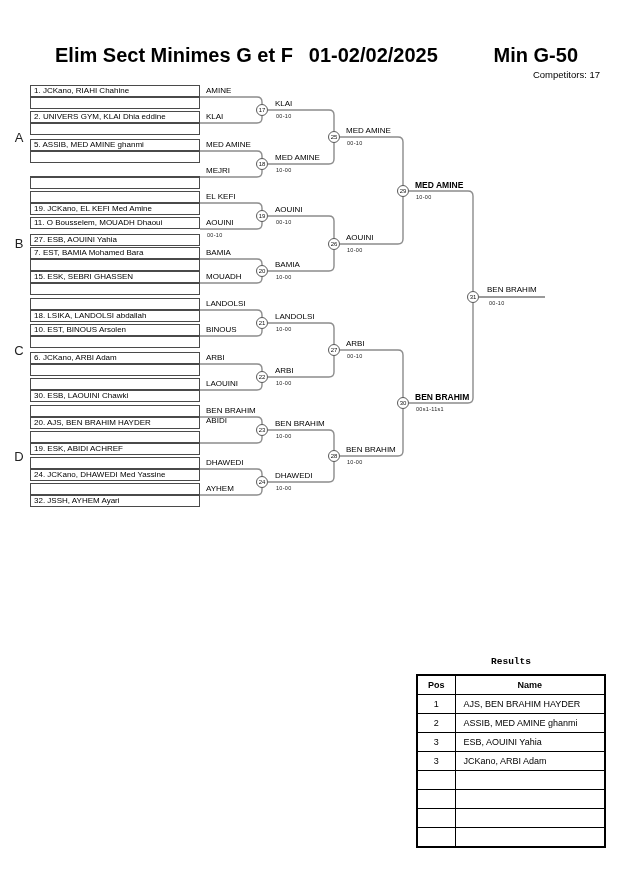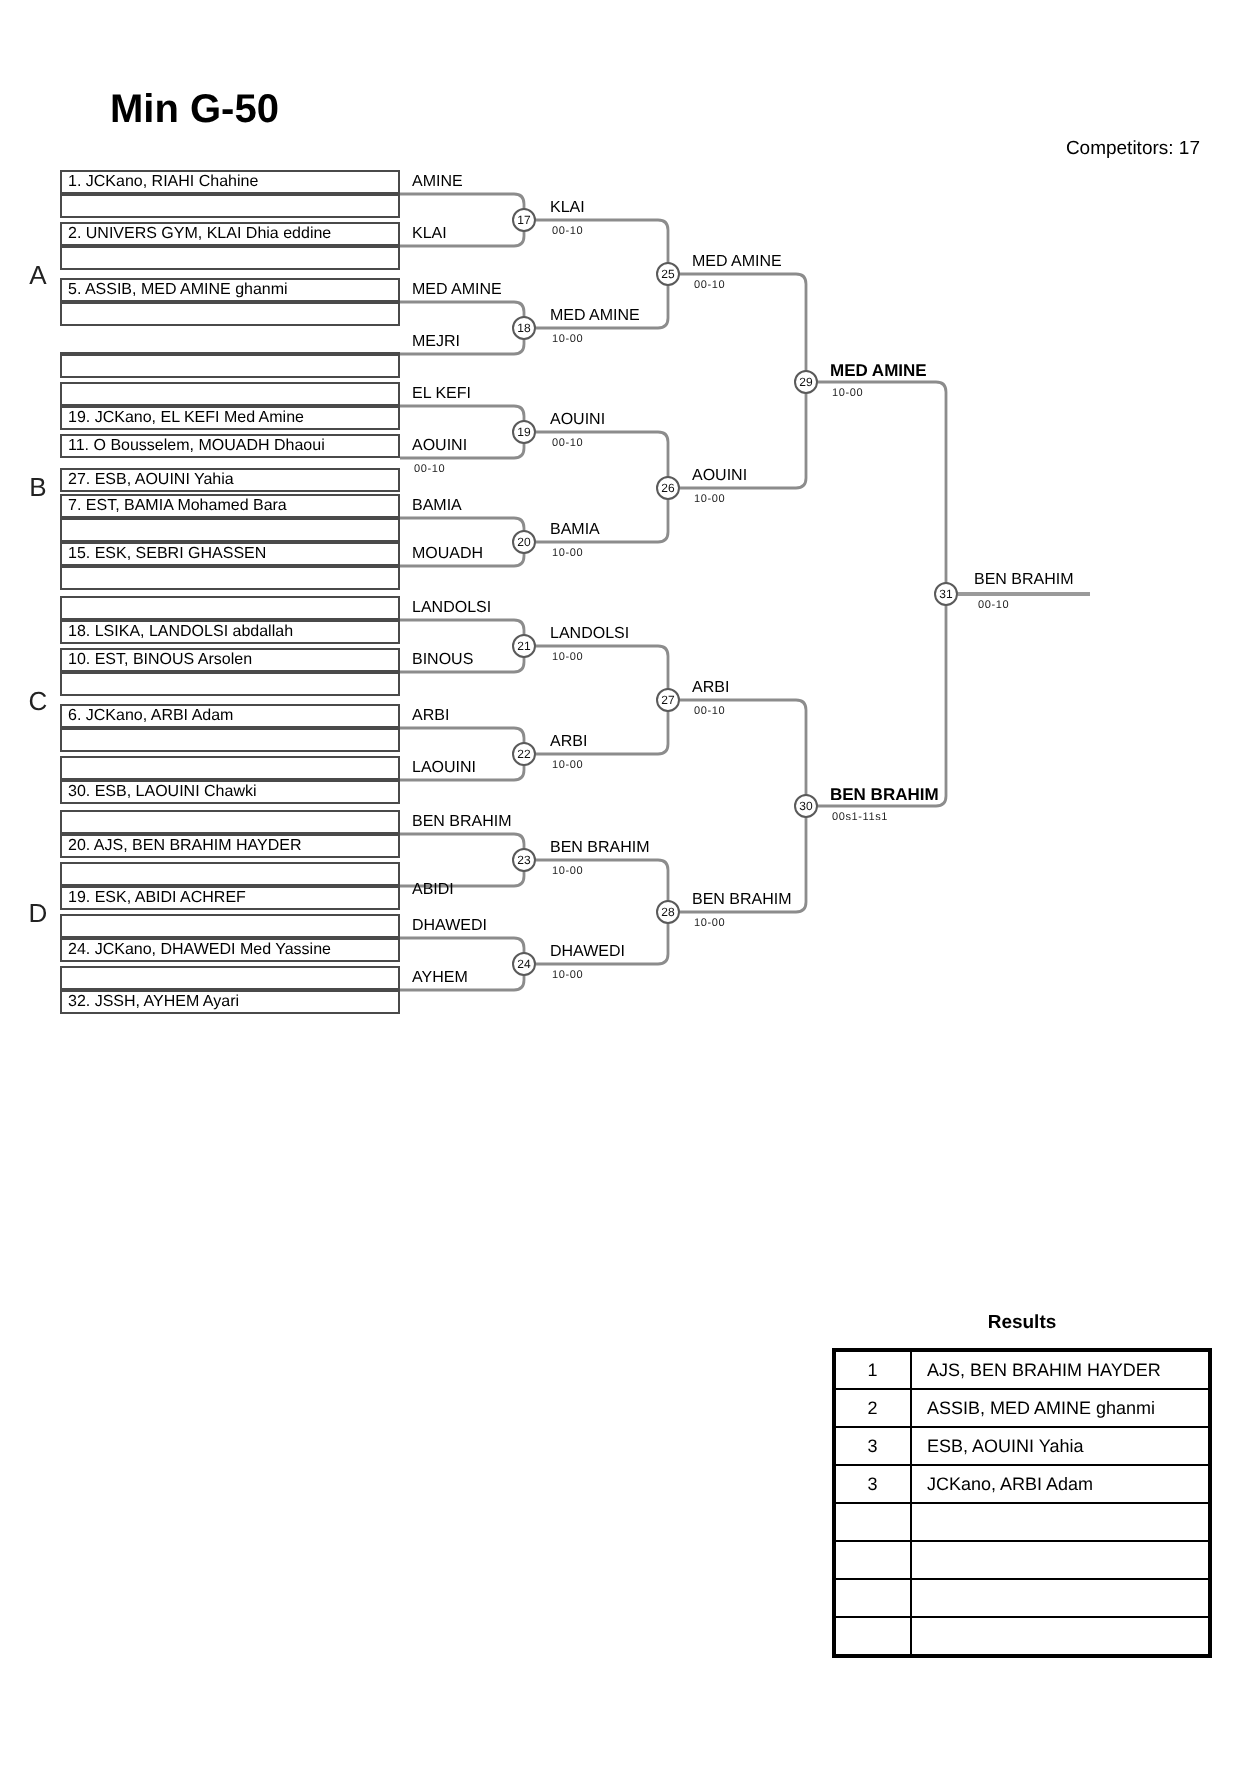--- a/index.html
+++ b/index.html
@@ -19,34 +19,38 @@
   .mw { position:absolute; height:10px; line-height:10px; font-size:8px; white-space:nowrap; }
   .mw.bold { font-weight:bold; font-size:8.5px; }
   .ms { position:absolute; font-size:5.5px; letter-spacing:.3px; color:#222; }
 
   svg.lines { position:absolute; left:0; top:0; }
   .lines path { fill:none; stroke:#8c8c8c; stroke-width:1.4; }
   .lines path.champ { stroke:#9a9a9a; stroke-width:2; }
   .lines circle { fill:#fff; stroke:#5a5a5a; stroke-width:1; }
   .lines text { font-size:6px; text-anchor:middle; fill:#111; font-family:"Liberation Sans", sans-serif; }
 
-  .results-title { position:absolute; left:416px; width:190px; top:656px; text-align:center; font-weight:bold; font-size:9.5px; }
+  .results-title { position:absolute; left:416px; width:190px; top:656px; text-align:center; font-weight:bold; font-size:9.5px;font-family:Liberation Mono, monospace; }
   table.results { position:absolute; left:416px; top:674px; width:190px; border-collapse:collapse; border:2px solid #000; font-size:9px; table-layout:fixed; }
   .results th, .results td { border:1px solid #000; height:18px; padding:0; overflow:hidden; white-space:nowrap; }
   .results col.c-pos { width:38px; }
   .results th { font-weight:bold; text-align:center; }
   .results td.pos { text-align:center; }
   .results td.name { text-align:left; padding-left:8px; }
 </style>
 </head>
 <body>
 
 <div class="page">
 
   <div class="title-row">
+    <div class="title-left">
+      <span>Elim Sect Minimes G et F</span>
+      <span>01-02/02/2025</span>
+    </div>
     <span>Min G-50</span>
   </div>
   <div class="competitors">Competitors: 17</div>
 
   <div class="grp" style="top:130px">A</div>
   <div class="grp" style="top:236px">B</div>
   <div class="grp" style="top:343px">C</div>
   <div class="grp" style="top:449px">D</div>
 
   <svg class="lines" width="630" height="560">
@@ -149,21 +153,21 @@
   <div class="pw" style="top:192px">EL KEFI</div>
   <div class="pw" style="top:218px">AOUINI</div>
   <div class="ps" style="top:232px">00-10</div>
   <div class="pw" style="top:248px">BAMIA</div>
   <div class="pw" style="top:272px">MOUADH</div>
   <div class="pw" style="top:299px">LANDOLSI</div>
   <div class="pw" style="top:325px">BINOUS</div>
   <div class="pw" style="top:353px">ARBI</div>
   <div class="pw" style="top:379px">LAOUINI</div>
   <div class="pw" style="top:406px">BEN BRAHIM</div>
-  <div class="pw" style="top:440px">ABIDI</div>
+  <div class="pw" style="top:416px">ABIDI</div>
   <div class="pw" style="top:458px">DHAWEDI</div>
   <div class="pw" style="top:484px">AYHEM</div>
 
   <div class="mw" style="left:275px;top:99px">KLAI</div>
   <div class="ms" style="left:276px;top:113px">00-10</div>
   <div class="mw" style="left:275px;top:153px">MED AMINE</div>
   <div class="ms" style="left:276px;top:167px">10-00</div>
   <div class="mw" style="left:275px;top:205px">AOUINI</div>
   <div class="ms" style="left:276px;top:219px">00-10</div>
   <div class="mw" style="left:275px;top:260px">BAMIA</div>
@@ -194,20 +198,24 @@
   <div class="mw" style="left:487px;top:285px">BEN BRAHIM</div>
   <div class="ms" style="left:489px;top:300px">00-10</div>
 
   <div class="results-title">Results</div>
   <table class="results">
     <colgroup>
         <col class="c-pos">
         <col>
       </colgroup>
     <tbody>
+        <tr>
+      <th class="pos">Pos</th>
+      <th>Name</th>
+    </tr>
     <tr>
       <td class="pos">1</td>
       <td class="name">AJS, BEN BRAHIM HAYDER</td>
     </tr>
     <tr>
       <td class="pos">2</td>
       <td class="name">ASSIB, MED AMINE ghanmi</td>
     </tr>
     <tr>
       <td class="pos">3</td>

